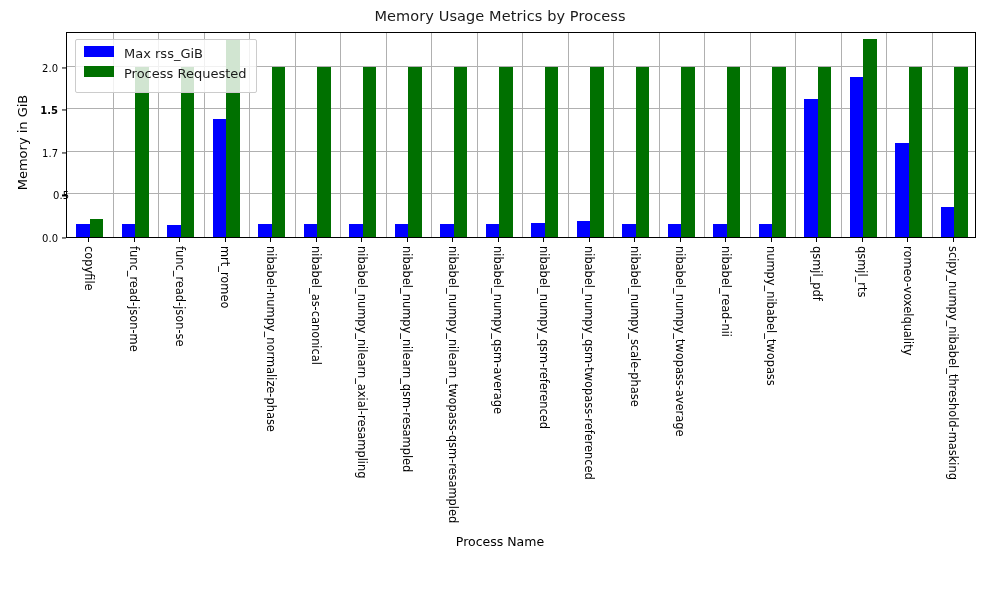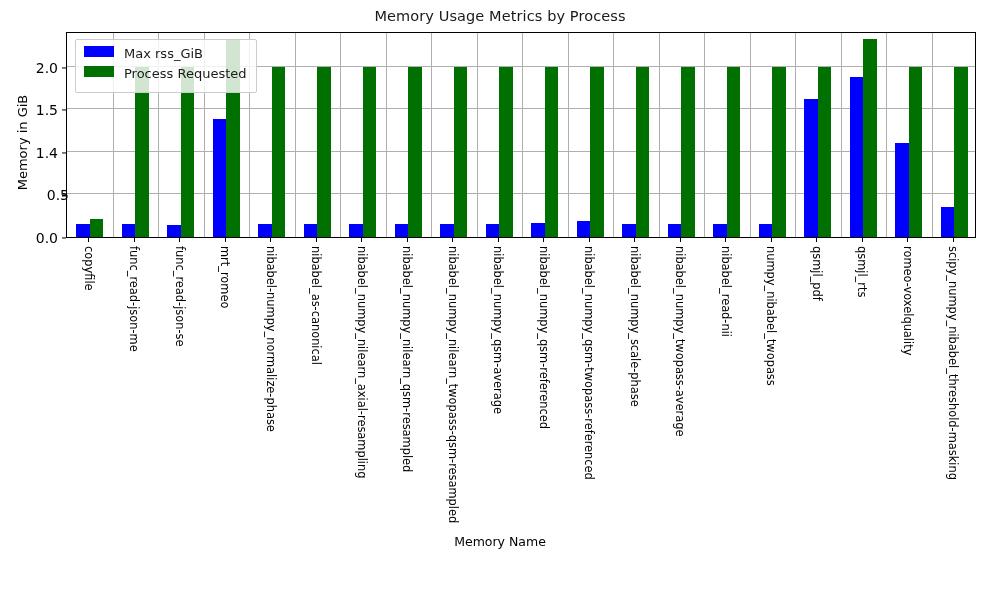--- a/index.html
+++ b/index.html
@@ -54,21 +54,21 @@
   }
   .bar.rss { background: #0000ff; }
   .bar.req { background: #007000; }
 
   
   .ytick-label {
     position: absolute;
     right: 0;
     width: 58px;
     text-align: right;
-    font-size: 14px;
+    font-size: 10px;
     color: #000000;
     transform: translateY(-50%);
   }
   .ytick-mark {
     position: absolute;
     width: 4px; height: 1.1px;
     background: #000;
     left: 62px;
     transform: translateY(-50%);
   }
@@ -222,23 +222,23 @@
         <span class="legend-text">Process Requested</span>
       </div>
     </div>
   </div>
 
   <div id="yaxis-layer">
       <div class="ytick-label" style="top: 238px; left: 0px;">0.0</div>
       <div class="ytick-mark" style="top: 238px;"></div>
       <div class="ytick-label" style="top: 195.438px; left: 11px;">0.5</div>
       <div class="ytick-mark" style="top: 195.438px;"></div>
-      <div class="ytick-label" style="top: 152.876px; left: 0px;">1.4</div>
+      <div class="ytick-label" style="top: 152.876px; left: 0px;">1.7</div>
       <div class="ytick-mark" style="top: 152.876px;"></div>
-      <div class="ytick-label" style="top: 110.314px; left: 0px;">1.5</div>
+      <div class="ytick-label" style="top: 110.314px; left: 0px; font-weight: bold;">1.5</div>
       <div class="ytick-mark" style="top: 110.314px;"></div>
       <div class="ytick-label" style="top: 67.7521px; left: 0px;">2.0</div>
       <div class="ytick-mark" style="top: 67.7521px;"></div>
     </div>
   <div id="ylabel">Memory in GiB</div>
 
   <div id="xaxis-layer">
       <div class="xtick-mark" style="left: 88.25px;"></div>
       <div class="xtick-label" style="left: 93.75px;">copyfile</div>
       <div class="xtick-mark" style="left: 133.75px;"></div>
@@ -273,15 +273,15 @@
       <div class="xtick-label" style="left: 776.25px;">numpy_nibabel_twopass</div>
       <div class="xtick-mark" style="left: 816.25px;"></div>
       <div class="xtick-label" style="left: 821.75px;">qsmjl_pdf</div>
       <div class="xtick-mark" style="left: 861.75px;"></div>
       <div class="xtick-label" style="left: 867.25px;">qsmjl_rts</div>
       <div class="xtick-mark" style="left: 907.25px;"></div>
       <div class="xtick-label" style="left: 912.75px;">romeo-voxelquality</div>
       <div class="xtick-mark" style="left: 952.75px;"></div>
       <div class="xtick-label" style="left: 958.25px;">scipy_numpy_nibabel_threshold-masking</div>
     </div>
-  <div id="xlabel">Memory Name</div>
+  <div id="xlabel">Process Name</div>
 
 </div>
 
 </body></html>

